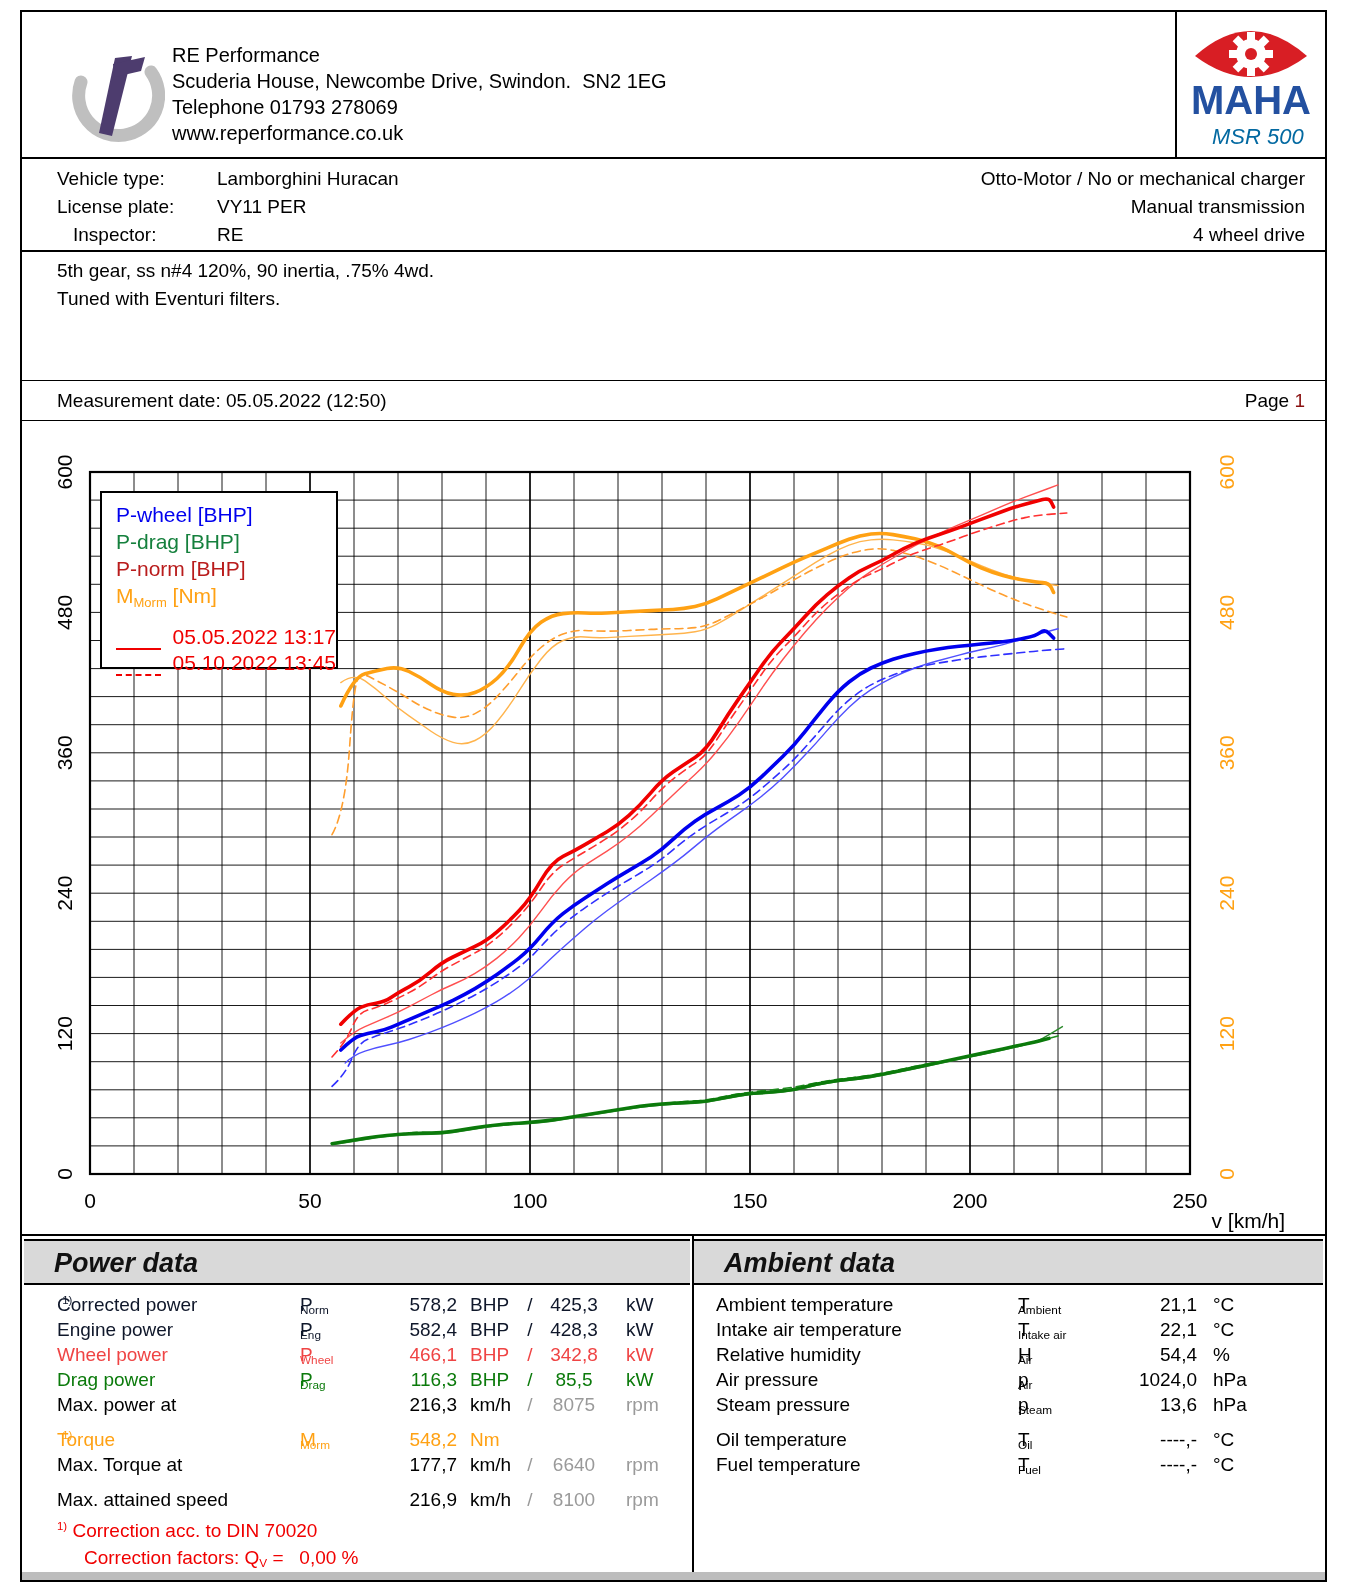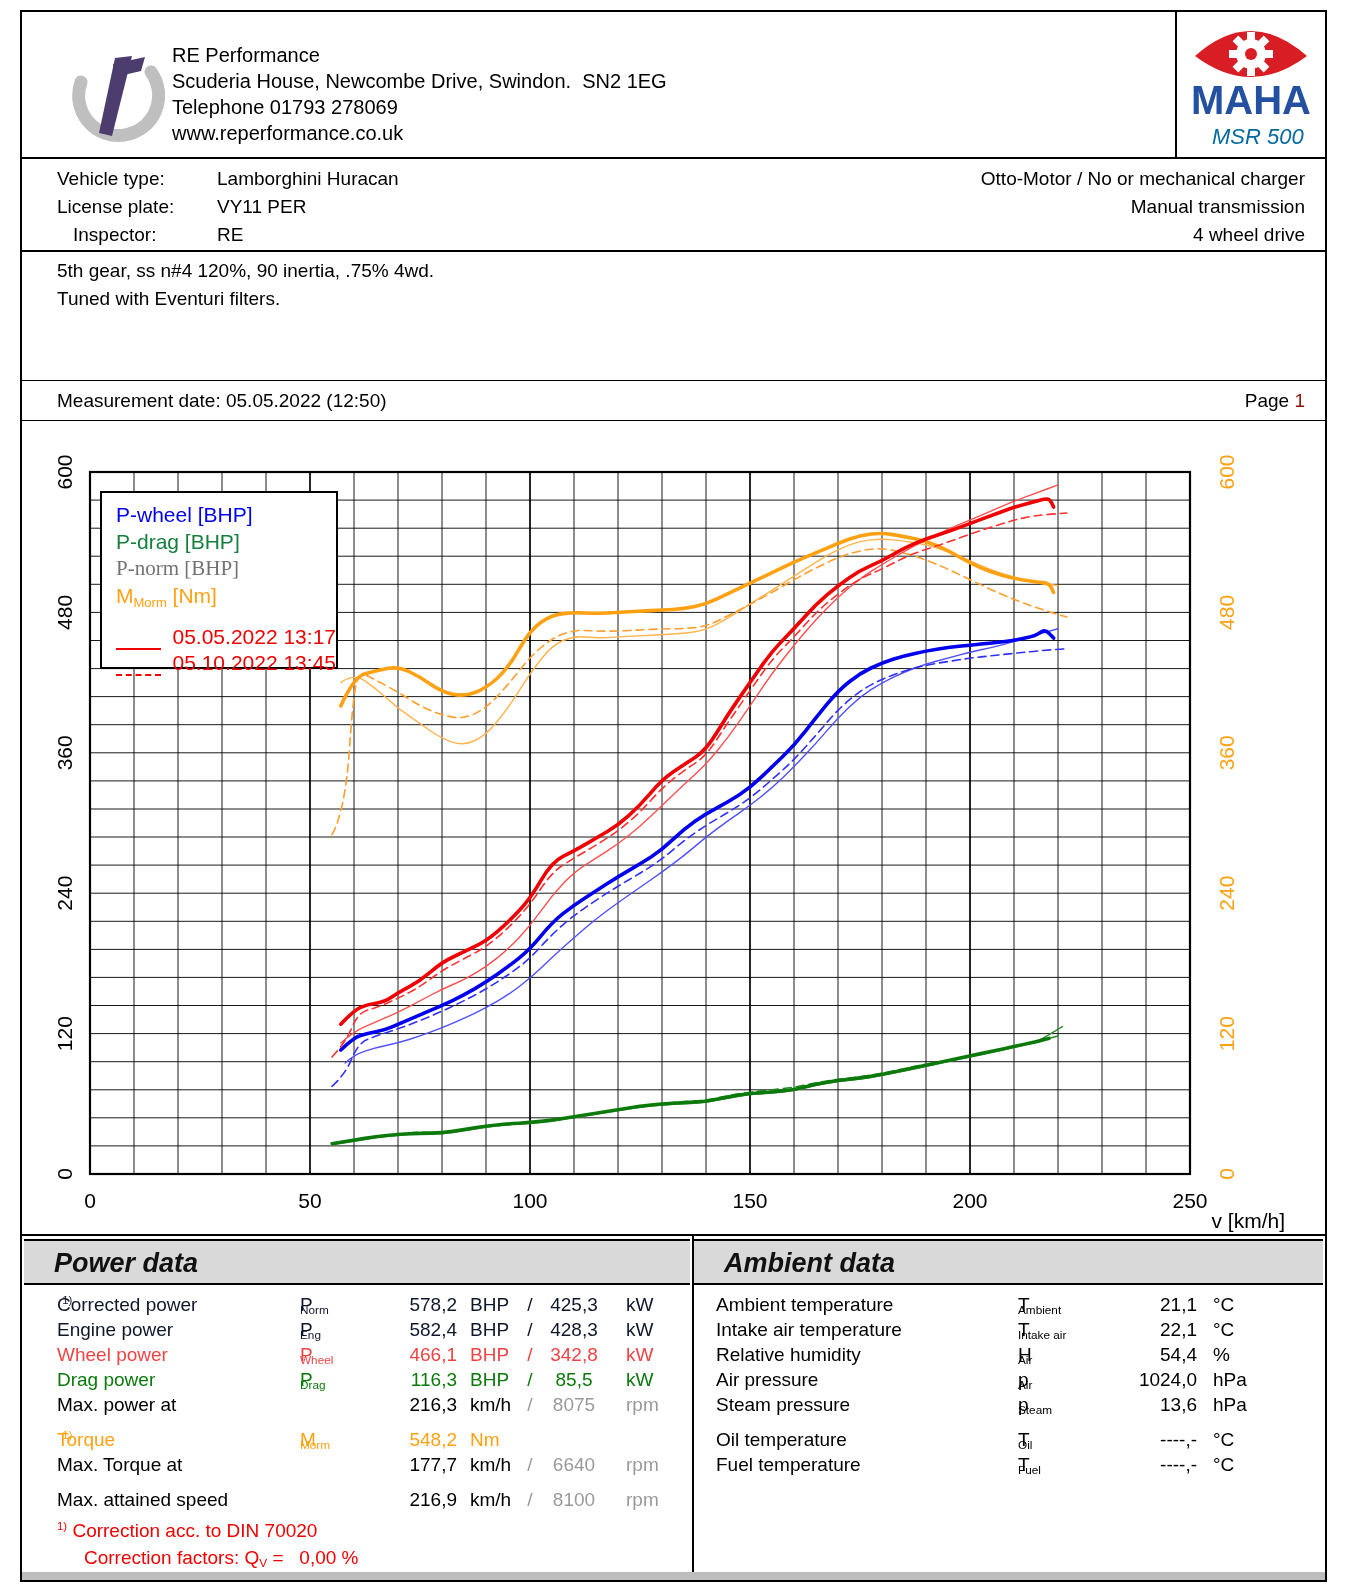--- a/index.html
+++ b/index.html
@@ -192,21 +192,21 @@
         <text x="1212" y="332.8" text-anchor="middle" font-size="21" fill="#ffa113" transform="rotate(-90 1212 332.8)" font-family="Liberation Sans, DejaVu Sans, sans-serif">360</text>
         <text x="50" y="192.4" text-anchor="middle" font-size="21" fill="#000" transform="rotate(-90 50 192.4)" font-family="Liberation Sans, DejaVu Sans, sans-serif">480</text>
         <text x="1212" y="192.4" text-anchor="middle" font-size="21" fill="#ffa113" transform="rotate(-90 1212 192.4)" font-family="Liberation Sans, DejaVu Sans, sans-serif">480</text>
         <text x="50" y="52.0" text-anchor="middle" font-size="21" fill="#000" transform="rotate(-90 50 52.0)" font-family="Liberation Sans, DejaVu Sans, sans-serif">600</text>
         <text x="1212" y="52.0" text-anchor="middle" font-size="21" fill="#ffa113" transform="rotate(-90 1212 52.0)" font-family="Liberation Sans, DejaVu Sans, sans-serif">600</text>
         <text x="1263" y="808" text-anchor="end" font-size="21" fill="#000" font-family="Liberation Sans, DejaVu Sans, sans-serif">v [km/h]</text>
       </svg>
     <div class="legend" id="legend-box">
         <div class="leg-entry" style="color: rgb(0, 0, 238);">P-wheel [BHP]</div>
         <div class="leg-entry" style="color: #15803d;">P-drag [BHP]</div>
-        <div class="leg-entry" style="color: #737373; font-family: Liberation Serif, serif;">P-norm [BHP]</div>
+        <div class="leg-entry" style="color: #b91c1c;">P-norm [BHP]</div>
         <div class="leg-entry" style="color: rgb(255, 161, 19);"><span>M</span><sub>Morm</sub><span> [Nm]</span></div>
         <div style="height: 8px;"></div>
         <div class="leg-run" style="color: rgb(240, 0, 0);"><span class="leg-swatch" style="border-top-color: rgb(240, 0, 0);"></span><span>05.05.2022 13:17</span></div>
         <div class="leg-run" style="color: rgb(240, 0, 0);"><span class="leg-swatch dashed" style="border-top-color: rgb(240, 0, 0);"></span><span>05.10.2022 13:45</span></div>
       </div>
   </div>
 
   <div class="hline" style="top:1222px;"></div>
 
   <div class="vline" style="left:670px;top:1222px;height:346px;"></div>

